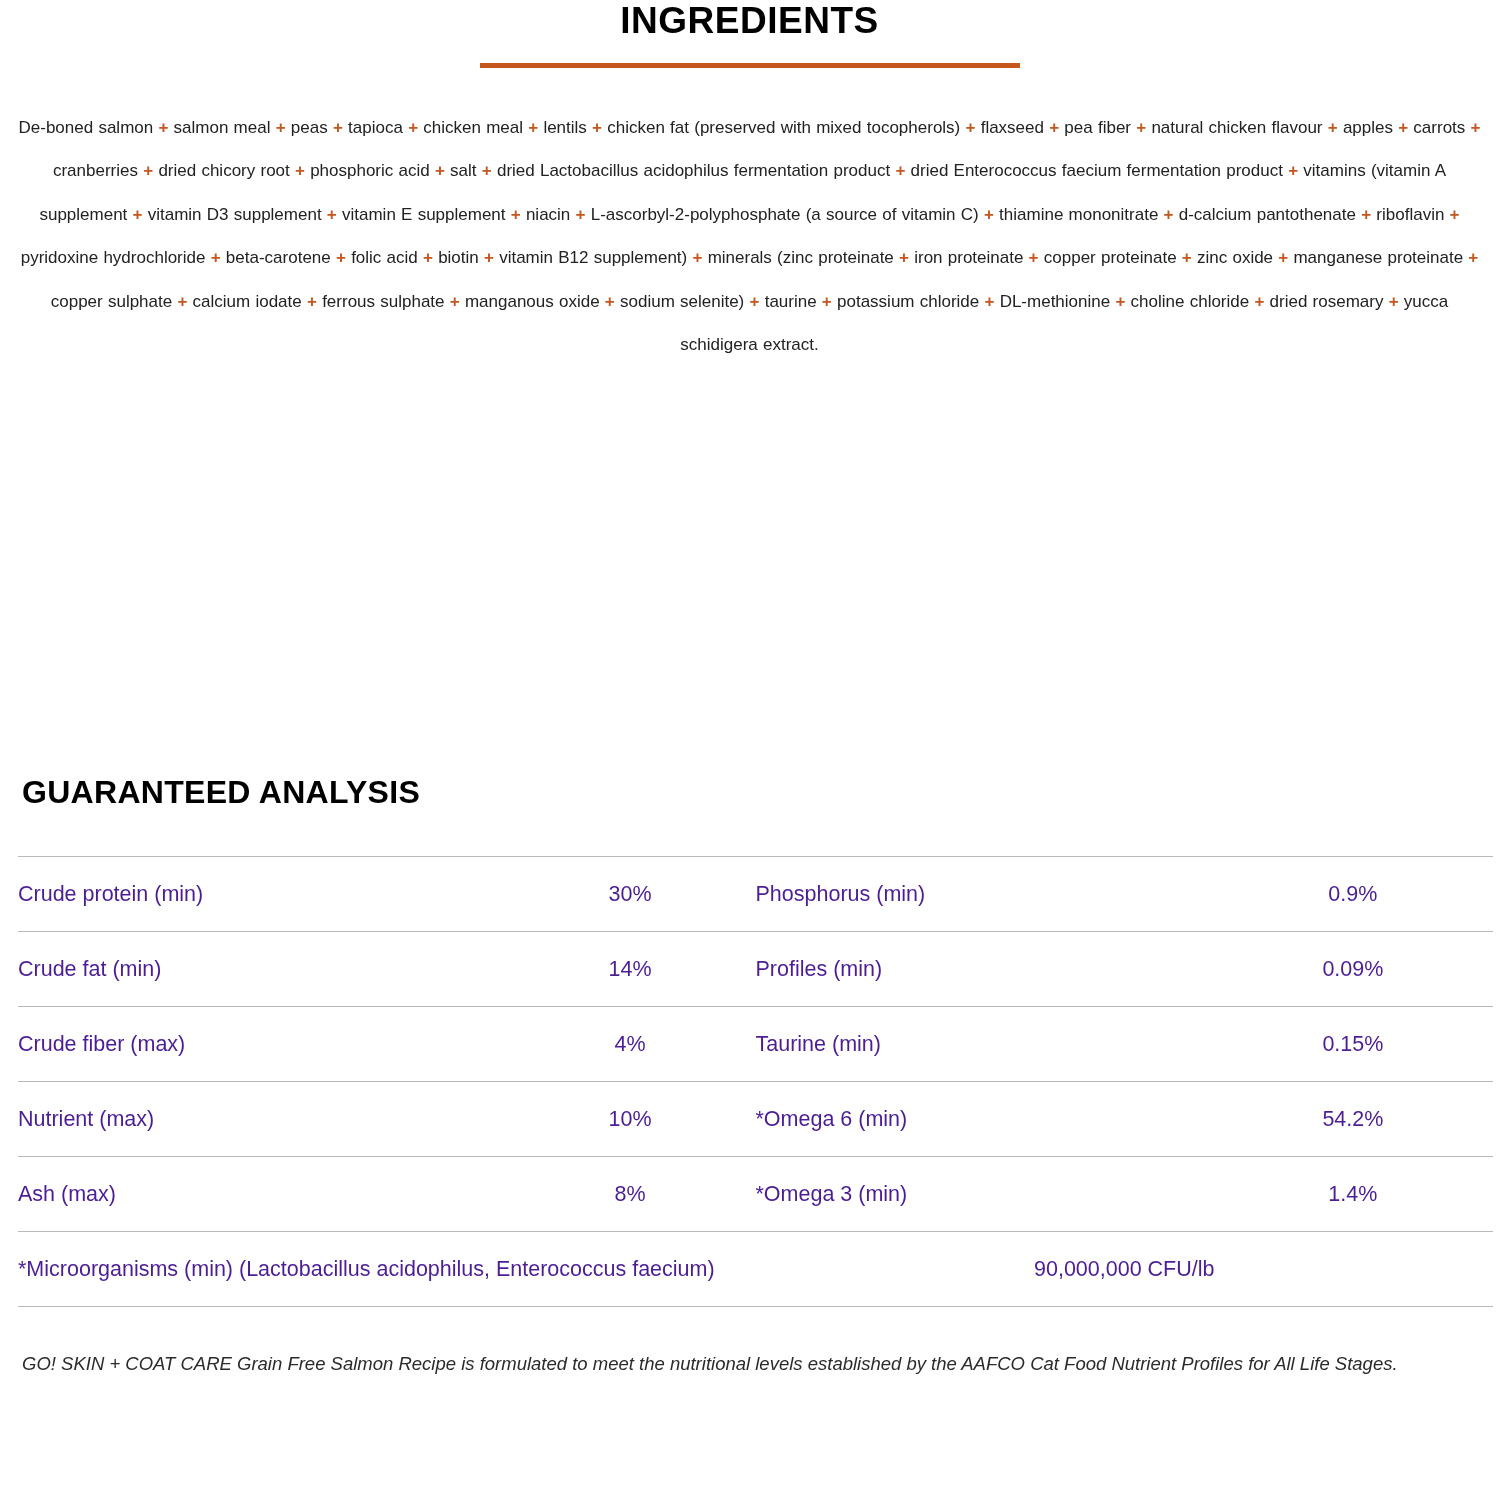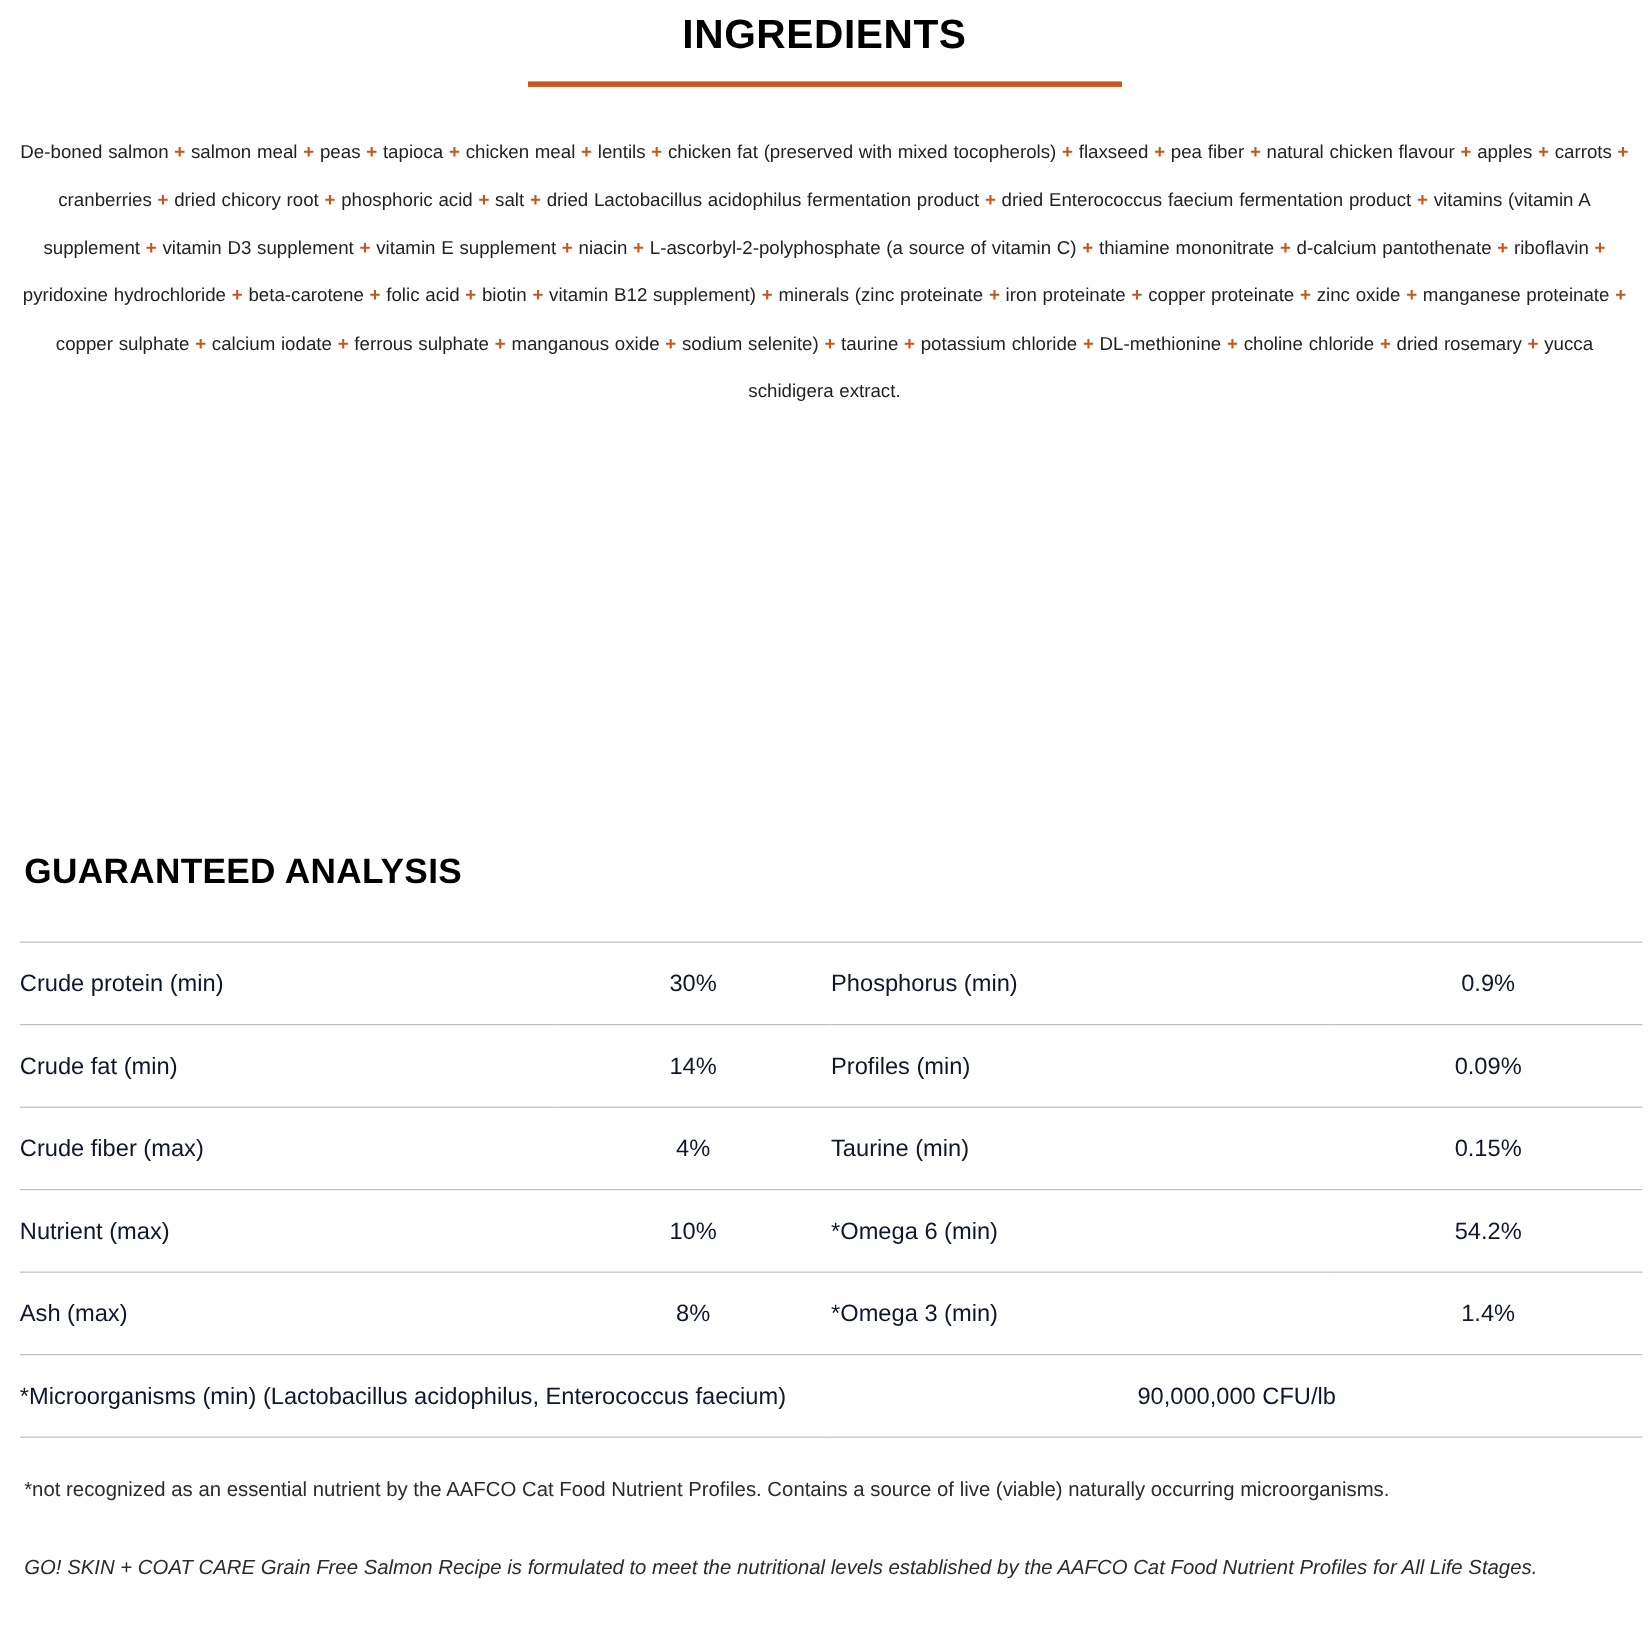--- a/index.html
+++ b/index.html
@@ -19,21 +19,21 @@
 
   .page {
     width: 1499px;
     height: 1500px;
     padding: 0 6px;
     position: relative;
   }
 
   
   .ingredients-section {
-    padding-top: 13px;
+    padding-top: 2px;
   }
   .section-title-center {
     text-align: center;
     font-weight: bold;
     font-size: 37px;
     letter-spacing: 0.5px;
     color: #000;
     margin: 0;
     line-height: 1.05;
   }
@@ -73,21 +73,21 @@
   }
   table.ga {
     width: 100%;
     border-collapse: collapse;
     margin-top: 46px;
     table-layout: fixed;
   }
   table.ga td {
     border-bottom: 1px solid #b9b9b9;
     font-size: 21.5px;
-    color: #0f172a;
+    color: #4c1d95;
     padding: 25px 0 24px 0;
     vertical-align: middle;
   }
   table.ga tr:first-child td { border-top: 1px solid #b9b9b9; }
   td.label-l { width: 33%; padding-left: 4px; }
   td.val-l   { width: 17%; text-align: center; padding-right: 34px; }
   td.label-r { width: 31%; padding-left: 2px; }
   td.val-r   { width: 19%; text-align: center; padding-right: 10px; }
   td.micro-label { width: 66%; padding-left: 4px; }
   td.micro-val { width: 34%; text-align: center; padding-right: 10px; }
@@ -146,17 +146,16 @@
           <td class="label-r">*Omega 3 (min)</td>
           <td class="val-r">1.4%</td>
         </tr>
         <tr>
           <td class="micro-label" colspan="2">*Microorganisms (min) (Lactobacillus acidophilus, Enterococcus faecium)</td>
           <td class="micro-val" colspan="2">90,000,000 CFU/lb</td>
         </tr>
       </tbody>
     </table>
 
-    <p class="footnote">*not recognized as an essential nutrient by the AAFCO Cat Food Nutrient Profiles. Contains a source of live (viable) naturally occurring microorganisms.</p>
     <p class="footnote second">GO! SKIN + COAT CARE Grain Free Salmon Recipe is formulated to meet the nutritional levels established by the AAFCO Cat Food Nutrient Profiles for All Life Stages.</p>
   </section>
 
 </div>
 
 </body></html>

